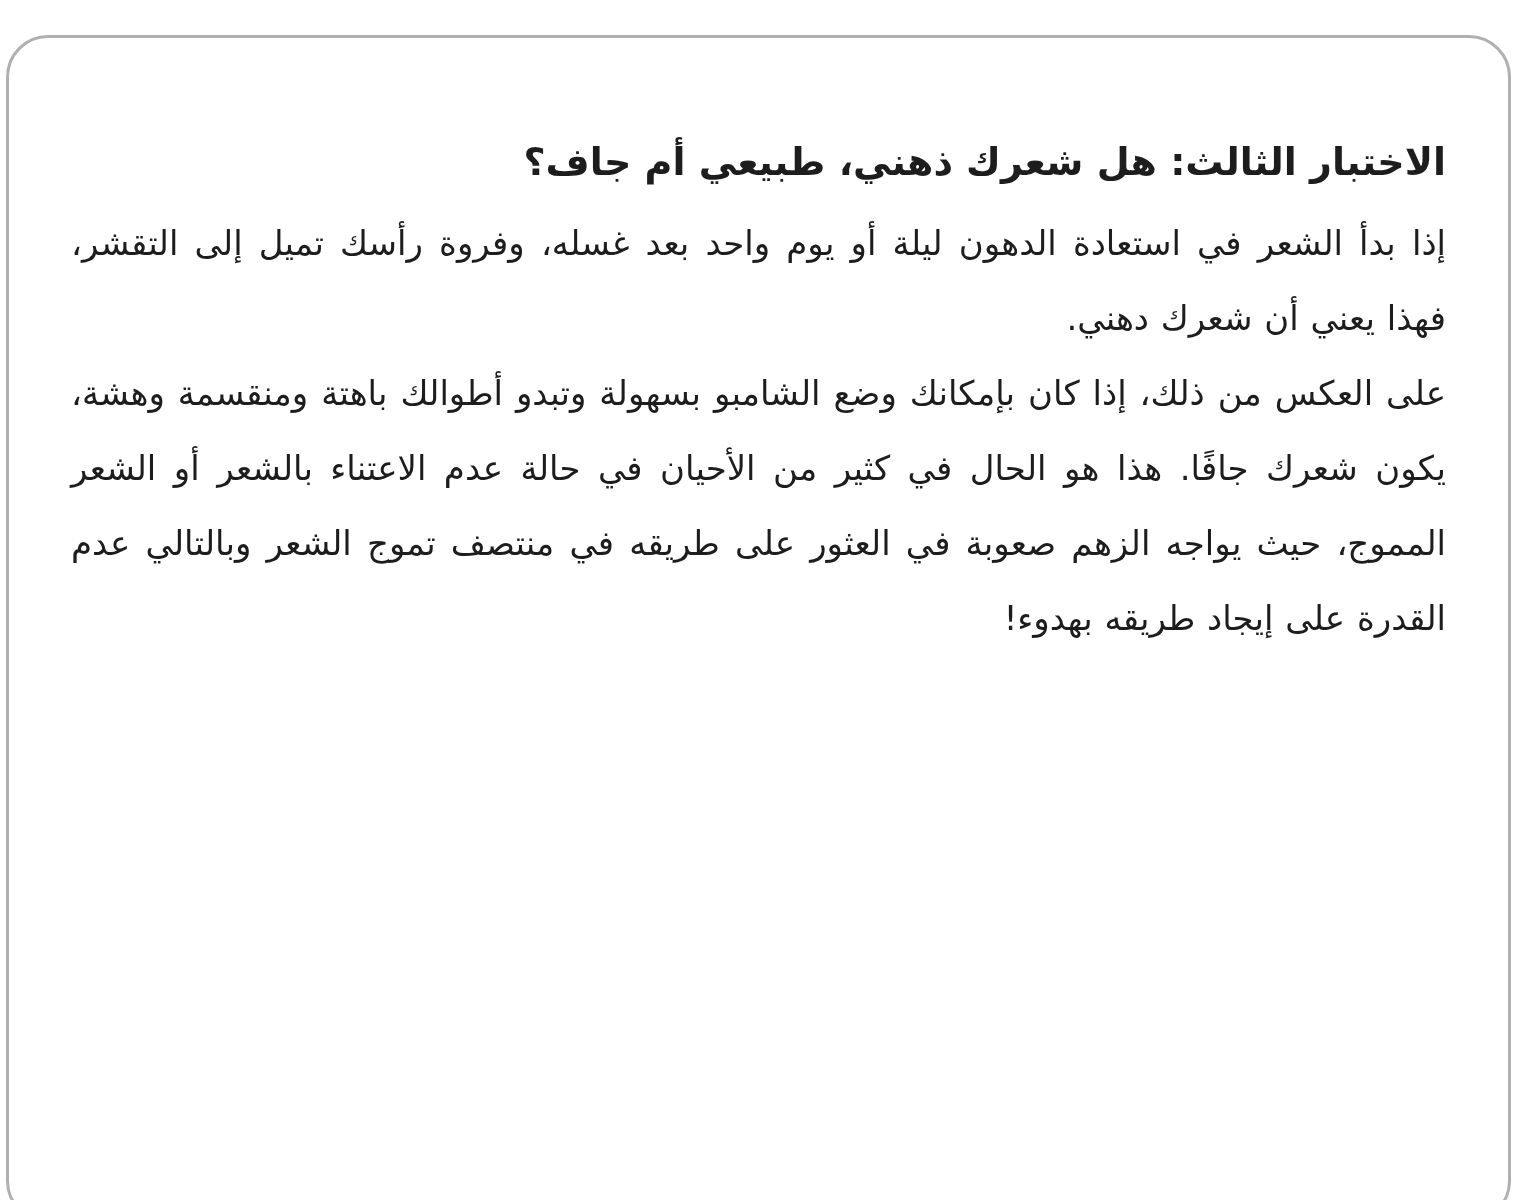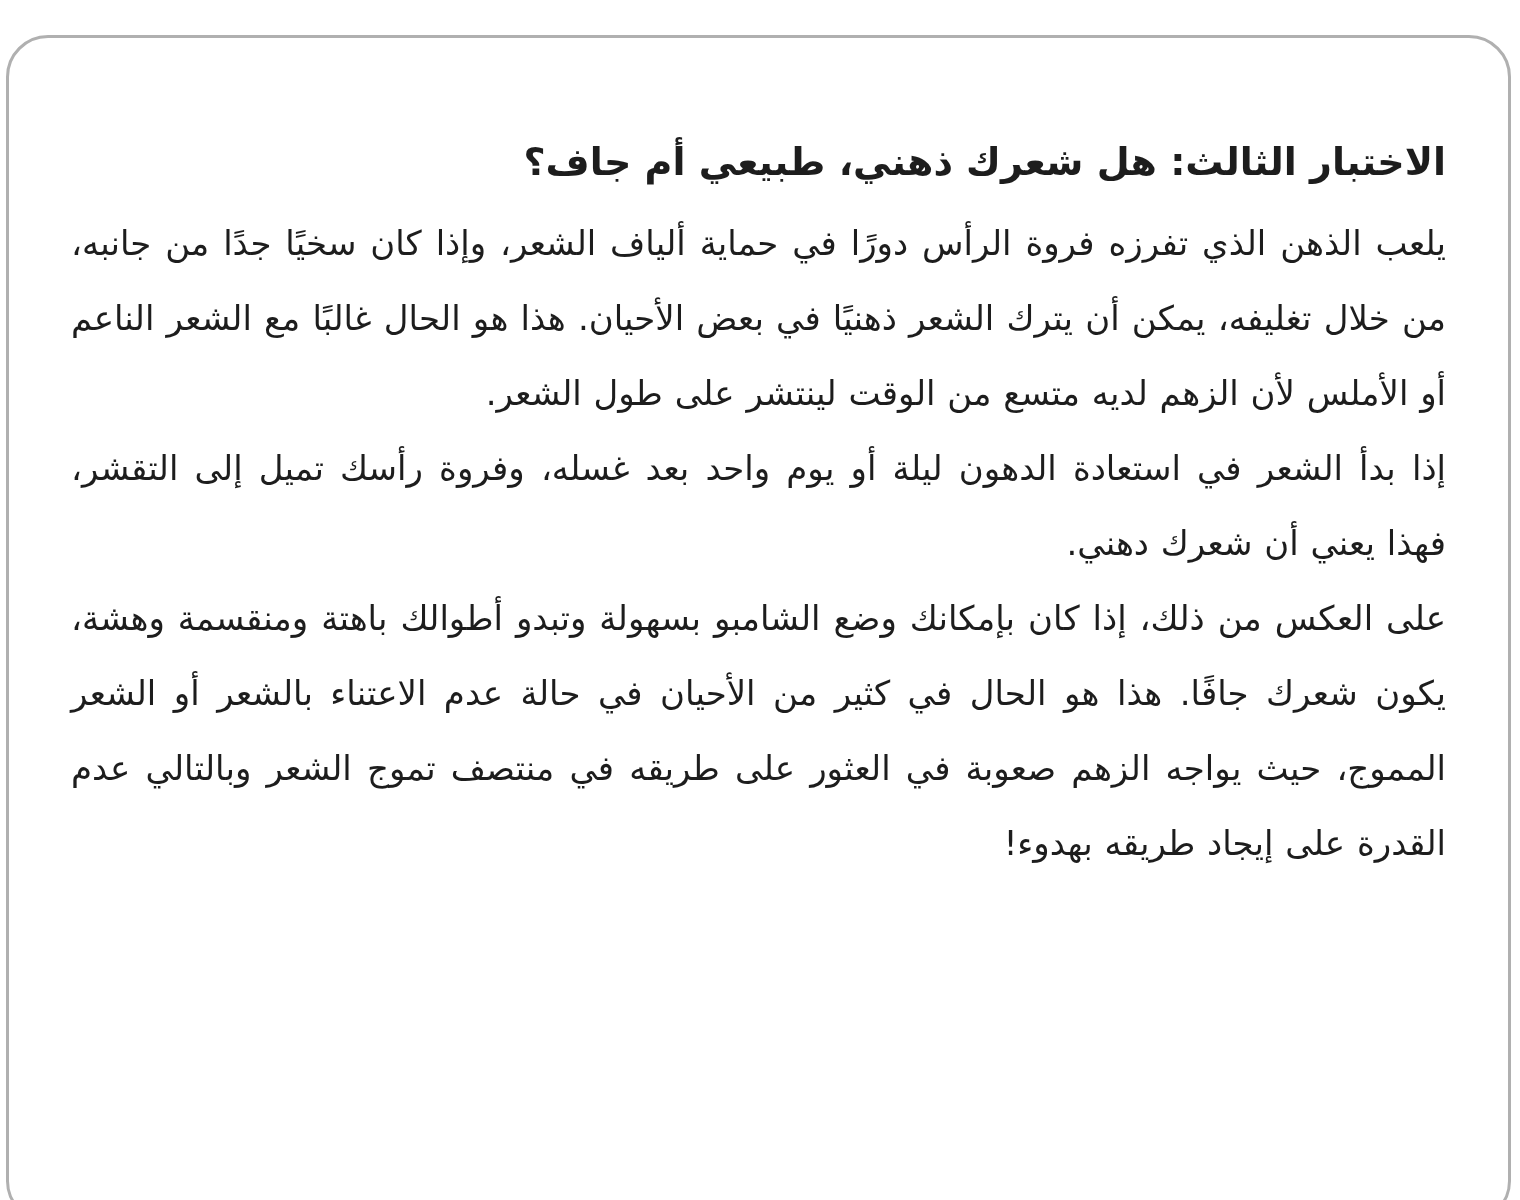--- a/index.html
+++ b/index.html
@@ -45,17 +45,16 @@
     text-justify: inter-word;
     word-spacing: 1px;
   }
 </style>
 </head>
 <body>
 
 <div class="page">
   <div class="content">
     <h1 class="doc-title">الاختبار الثالث: هل شعرك ذهني، طبيعي أم جاف؟</h1>
-    <p class="doc-paragraph">يلعب الذهن الذي تفرزه فروة الرأس دورًا في حماية ألياف الشعر، وإذا كان سخيًا جدًا من جانبه، من خلال تغليفه، يمكن أن يترك الشعر ذهنيًا في بعض الأحيان. هذا هو الحال غالبًا مع الشعر الناعم أو الأملس لأن الزهم لديه متسع من الوقت لينتشر على طول الشعر.</p>
     <p class="doc-paragraph">إذا بدأ الشعر في استعادة الدهون ليلة أو يوم واحد بعد غسله، وفروة رأسك تميل إلى التقشر، فهذا يعني أن شعرك دهني.</p>
     <p class="doc-paragraph">على العكس من ذلك، إذا كان بإمكانك وضع الشامبو بسهولة وتبدو أطوالك باهتة ومنقسمة وهشة، يكون شعرك جافًا. هذا هو الحال في كثير من الأحيان في حالة عدم الاعتناء بالشعر أو الشعر المموج، حيث يواجه الزهم صعوبة في العثور على طريقه في منتصف تموج الشعر وبالتالي عدم القدرة على إيجاد طريقه بهدوء!</p>
   </div>
 </div>
 
 </body></html>

